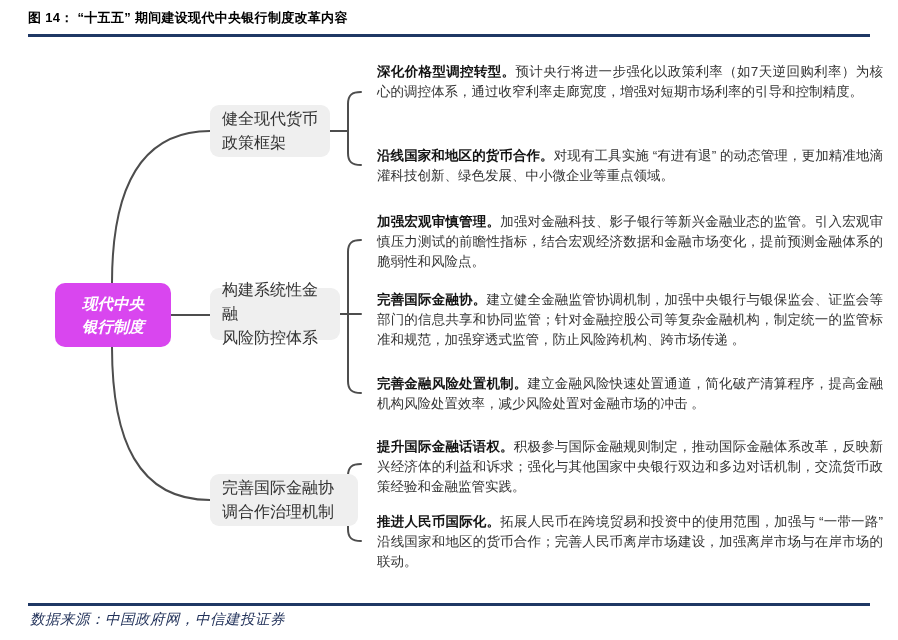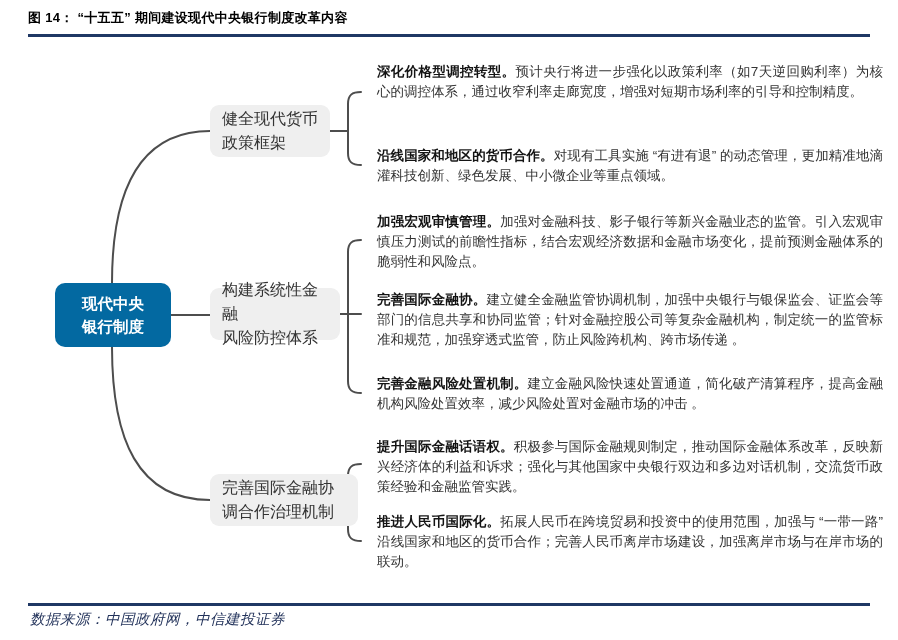--- a/index.html
+++ b/index.html
@@ -17,24 +17,25 @@
   .rule-bottom{top:603px;height:2.5px;}
   .fig-source{
     position:absolute;left:30px;top:610px;
     font-family:"Liberation Serif","DejaVu Serif",serif;
     font-style:italic;font-size:14.5px;color:#23335b;letter-spacing:.5px;
   }
   .connectors{position:absolute;left:0;top:0;pointer-events:none;}
   .connectors path{stroke:#4d4d4d;stroke-width:2;fill:none;stroke-linecap:round;}
   .root-node{
     position:absolute;left:55px;top:283px;width:116px;height:64px;
-    background:#0369a1;border-radius:10px;color:#fff;
+    background:#d946ef;border-radius:10px;color:#fff;
     font-size:15.5px;font-weight:bold;line-height:1.5;
     display:flex;align-items:center;justify-content:center;text-align:right;
     white-space:pre-line;
+    font-style:italic;
   }
   .mnode{
     position:absolute;background:#efefef;border-radius:9px;color:#333;
     font-size:16px;line-height:1.5;white-space:pre-line;
     display:flex;align-items:center;padding:0 12px;box-sizing:border-box;
   }
   .mnode1{left:210px;top:105px;width:120px;height:52px;}
   .mnode2{left:210px;top:288px;width:130px;height:52px;}
   .mnode3{left:210px;top:474px;width:148px;height:52px;}
   .item{

